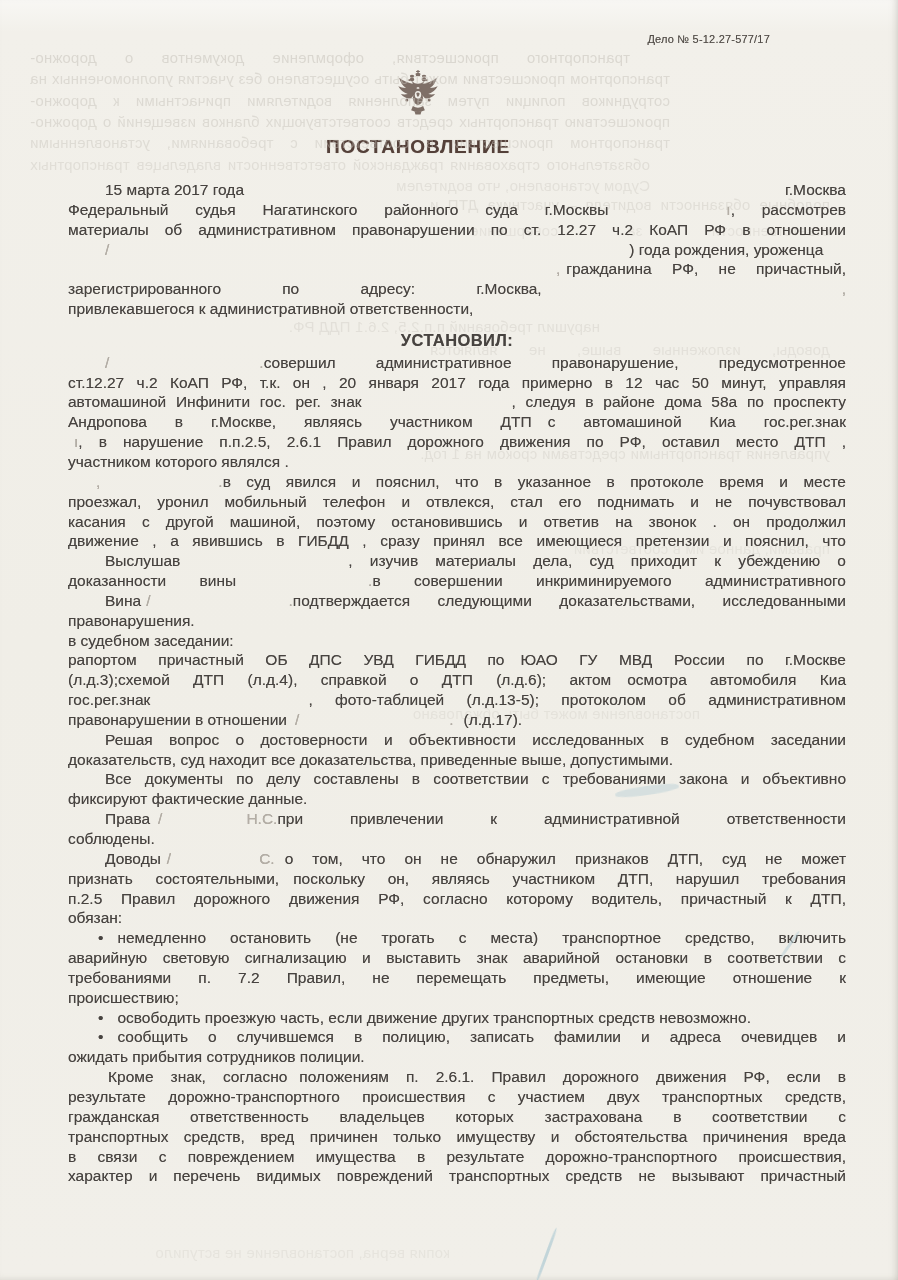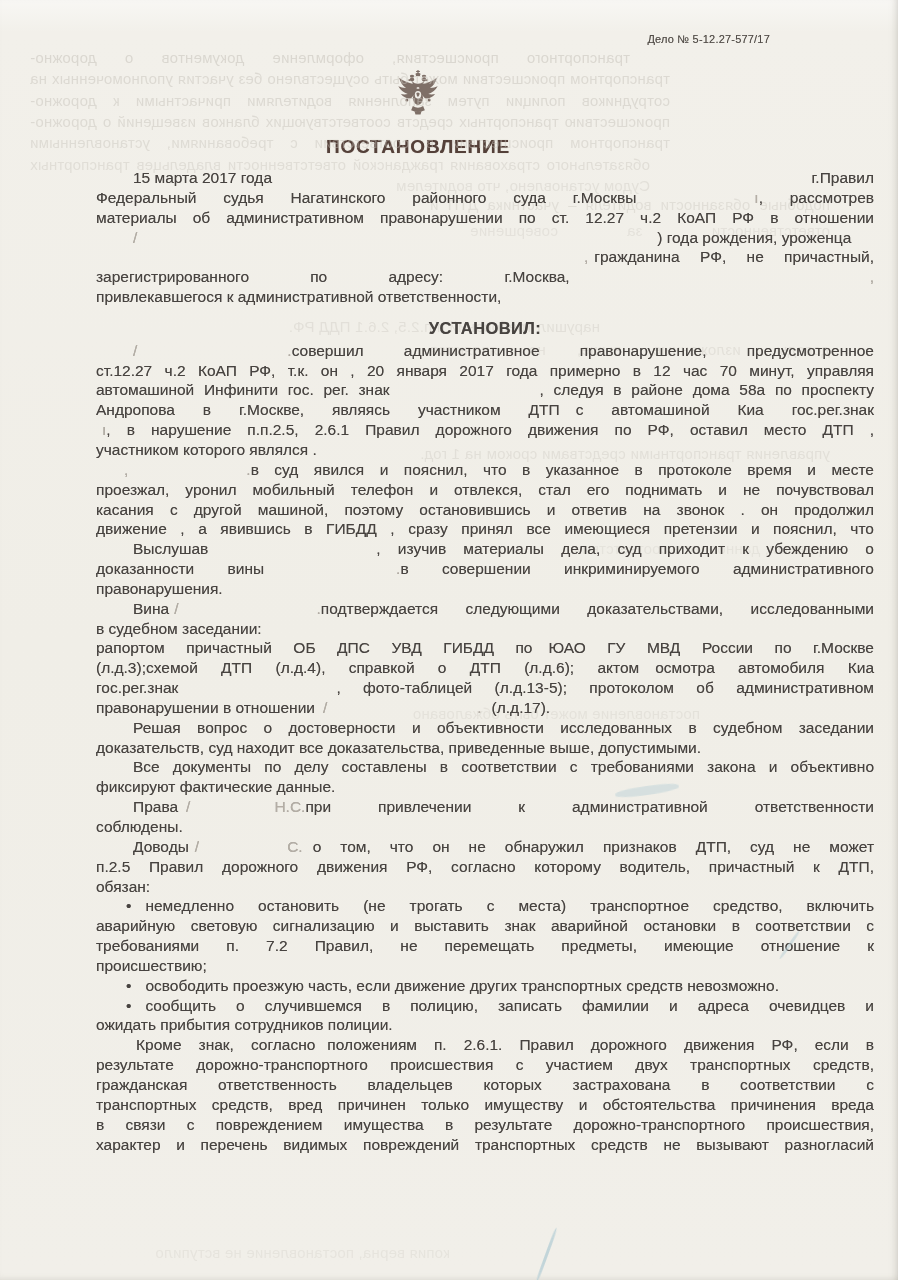--- a/index.html
+++ b/index.html
@@ -28,24 +28,23 @@
     font-size:19px;font-weight:bold;letter-spacing:.8px;color:var(--title_ink);
     text-shadow:0 0 .7px rgba(84,64,57,.55);
   }
   #bleed-layer,#artifact-layer{position:absolute;inset:0;pointer-events:none;}
   .bleed{
     position:absolute;font-size:15px;color:var(--bleed);white-space:nowrap;
     transform:scaleX(-1);filter:blur(.55px);letter-spacing:.2px;
   }
   .bleed.bj{white-space:normal;text-align:justify;text-align-last:justify;height:19px;overflow:hidden;}
   #body-text{
-    position:absolute;left:68px;top:168px;width:778px;
+    position:absolute;left:68px;top:180px;width:778px;
     font-size:15.5px;line-height:19.85px;color:var(--ink);
     text-shadow:0 0 .6px rgba(69,64,58,.55);
-    margin-left:28px;
   }
   .ln{height:19.85px;}
   .ln.j{text-align:justify;text-align-last:justify;}
   .ln.l{text-align:left;white-space:nowrap;}
   .ln.c{text-align:center;text-align-last:center;font-weight:bold;font-size:16.5px;letter-spacing:.4px;margin:12px 0 2px 0;}
   .ln.d{display:flex;justify-content:space-between;padding-left:37px;box-sizing:border-box;}
   .gp{display:inline-block;height:2px;}
   .mk{color:var(--mark);opacity:.8;filter:blur(.3px);}
   .blt{color:var(--ink);}
   .artifact{position:absolute;background:var(--blue);border-radius:50% / 40%;filter:blur(.6px);}
@@ -99,70 +98,71 @@
       <div class="bleed bj" style="top: 341px; left: 430px; width: 400px; opacity: 0.33;">доводы, изложенные выше, не являются состоятельными,</div>
       <div class="bleed bj" style="top: 445px; left: 420px; width: 410px; opacity: 0.35;">управления транспортными средствами сроком на 1 год.</div>
       <div class="bleed" style="top: 540px; left: 560px; width: 270px; opacity: 0.25;">правами, данное им в соответствии</div>
       <div class="bleed" style="top: 705px; left: 300px; width: 400px; opacity: 0.28;">постановление может быть обжаловано</div>
       <div class="bleed" style="top: 1244px; left: 20px; width: 430px; opacity: 0.25;">копия верна, постановление не вступило</div>
     </div>
 
   <div id="body-text">
       <div class="ln d">
         <span class="tx">15 марта 2017 года</span>
-        <span class="tx">г.Правил</span>
+        <span class="tx">г.Москва</span>
       </div>
       <div class="ln j"><span class="tx">Федеральный судья Нагатинского районного суда г.Москвы</span><span class="gp" style="width: 118px;"></span><span class="mk">ı</span><span class="tx">, рассмотрев</span></div>
       <div class="ln j"><span class="tx">материалы об административном правонарушении по ст. 12.27 ч.2 КоАП  РФ в отношении</span></div>
       <div class="ln l"><span class="gp" style="width: 37px;"></span><span class="mk">/</span><span class="gp" style="width: 520px;"></span><span class="tx">) года рождения, уроженца</span></div>
       <div class="ln j"><span class="gp" style="width: 488px;"></span><span class="mk">,</span><span class="gp" style="width: 6px;"></span><span class="tx">гражданина РФ, не причастный,</span></div>
       <div class="ln j"><span class="tx">зарегистрированного по адресу: г.Москва,</span><span class="gp" style="width: 300px;"></span><span class="mk">,</span></div>
       <div class="ln l"><span class="tx">привлекавшегося  к административной ответственности,</span></div>
       <div class="ln c"><span class="tx">УСТАНОВИЛ:</span></div>
       <div class="ln j"><span class="gp" style="width: 37px;"></span><span class="mk">/</span><span class="gp" style="width: 150px;"></span><span class="mk">.</span><span class="tx">совершил административное правонарушение, предусмотренное</span></div>
-      <div class="ln j"><span class="tx">ст.12.27 ч.2  КоАП РФ, т.к. он , 20 января 2017 года примерно в 12 час 70 минут, управляя</span></div>
+      <div class="ln j"><span class="tx">ст.12.27 ч.2  КоАП РФ, т.к. он , 20 января 2017 года примерно в 12 час 50 минут, управляя</span></div>
       <div class="ln j"><span class="tx">автомашиной Инфинити  гос. рег. знак</span><span class="gp" style="width: 150px;"></span><span class="tx">,  следуя в районе дома 58а по проспекту</span></div>
       <div class="ln j"><span class="tx">Андропова в г.Москве, являясь участником ДТП</span><span class="gp" style="width: 16px;"></span><span class="tx">с автомашиной Киа гос.рег.знак</span></div>
       <div class="ln j"><span class="gp" style="width: 6px;"></span><span class="mk">ı</span><span class="tx">, в нарушение п.п.2.5, 2.6.1 Правил дорожного движения по РФ, оставил  место ДТП ,</span></div>
       <div class="ln l"><span class="tx">участником которого являлся .</span></div>
       <div class="ln j"><span class="gp" style="width: 28px;"></span><span class="mk">,</span><span class="gp" style="width: 118px;"></span><span class="mk">.</span><span class="tx">в суд явился и пояснил, что в указанное в протоколе время и месте</span></div>
       <div class="ln j"><span class="tx">проезжал, уронил мобильный телефон и  отвлекся, стал его поднимать и не почувствовал</span></div>
       <div class="ln j"><span class="tx">касания с другой машиной, поэтому остановившись и ответив на звонок . он продолжил</span></div>
       <div class="ln j"><span class="tx">движение , а явившись в ГИБДД , сразу принял все имеющиеся претензии и пояснил, что</span></div>
       <div class="ln j"><span class="gp" style="width: 37px;"></span><span class="tx">Выслушав</span><span class="gp" style="width: 168px;"></span><span class="tx">, изучив материалы дела, суд приходит к убеждению о</span></div>
       <div class="ln j"><span class="tx">доказанности вины</span><span class="gp" style="width: 132px;"></span><span class="mk">.</span><span class="tx">в совершении инкриминируемого административного</span></div>
+      <div class="ln j"><span class="gp" style="width: 37px;"></span><span class="tx">Вина</span><span class="gp" style="width: 5px;"></span><span class="mk">/</span><span class="gp" style="width: 138px;"></span><span class="mk">.</span><span class="tx">подтверждается следующими доказательствами, исследованными</span></div>
       <div class="ln l"><span class="tx">правонарушения.</span></div>
-      <div class="ln j"><span class="gp" style="width: 37px;"></span><span class="tx">Вина</span><span class="gp" style="width: 5px;"></span><span class="mk">/</span><span class="gp" style="width: 138px;"></span><span class="mk">.</span><span class="tx">подтверждается следующими доказательствами, исследованными</span></div>
       <div class="ln l"><span class="tx">в судебном заседании:</span></div>
       <div class="ln j"><span class="tx">рапортом причастный ОБ ДПС УВД ГИБДД по</span><span class="gp" style="width: 16px;"></span><span class="tx">ЮАО ГУ МВД России по г.Москве</span></div>
       <div class="ln j"><span class="tx">(л.д.3);схемой ДТП (л.д.4), справкой о ДТП (л.д.6); актом</span><span class="gp" style="width: 16px;"></span><span class="tx">осмотра автомобиля Киа</span></div>
       <div class="ln j"><span class="tx">гос.рег.знак</span><span class="gp" style="width: 158px;"></span><span class="tx">, фото-таблицей (л.д.13-5); протоколом об административном</span></div>
       <div class="ln l"><span class="tx">правонарушении в отношении</span><span class="gp" style="width: 8px;"></span><span class="mk">/</span><span class="gp" style="width: 150px;"></span><span class="mk">.</span><span class="gp" style="width: 10px;"></span><span class="tx">(л.д.17).</span></div>
       <div class="ln j"><span class="gp" style="width: 37px;"></span><span class="tx">Решая вопрос о достоверности и объективности исследованных в судебном заседании</span></div>
       <div class="ln l"><span class="tx">доказательств, суд находит все доказательства, приведенные выше, допустимыми.</span></div>
       <div class="ln j"><span class="gp" style="width: 37px;"></span><span class="tx">Все документы по делу составлены в соответствии с требованиями закона и объективно</span></div>
       <div class="ln l"><span class="tx">фиксируют фактические данные.</span></div>
       <div class="ln j"><span class="gp" style="width: 37px;"></span><span class="tx">Права</span><span class="gp" style="width: 8px;"></span><span class="mk">/</span><span class="gp" style="width: 84px;"></span><span class="mk">Н.С.</span><span class="tx">при привлечении к административной ответственности</span></div>
       <div class="ln l"><span class="tx">соблюдены.</span></div>
       <div class="ln j"><span class="gp" style="width: 37px;"></span><span class="tx">Доводы</span><span class="gp" style="width: 6px;"></span><span class="mk">/</span><span class="gp" style="width: 88px;"></span><span class="mk">С.</span><span class="gp" style="width: 10px;"></span><span class="tx">о том, что он не обнаружил признаков ДТП, суд не может</span></div>
+      <div class="ln j"><span class="tx">признать состоятельными,</span><span class="gp" style="width: 14px;"></span><span class="tx">поскольку он, являясь участником ДТП, нарушил требования</span></div>
       <div class="ln j"><span class="tx">п.2.5 Правил дорожного движения РФ, согласно которому водитель, причастный к ДТП,</span></div>
       <div class="ln l"><span class="tx">обязан:</span></div>
       <div class="ln j"><span class="gp" style="width: 30px;"></span><span class="blt">•</span><span class="gp" style="width: 14px;"></span><span class="tx">немедленно остановить (не трогать с места) транспортное средство, включить</span></div>
       <div class="ln j"><span class="tx">аварийную световую сигнализацию и выставить знак аварийной остановки в соответствии с</span></div>
       <div class="ln j"><span class="tx">требованиями п. 7.2 Правил, не перемещать предметы, имеющие отношение к</span></div>
       <div class="ln l"><span class="tx">происшествию;</span></div>
       <div class="ln l"><span class="gp" style="width: 30px;"></span><span class="blt">•</span><span class="gp" style="width: 14px;"></span><span class="tx">освободить проезжую часть, если движение других транспортных средств невозможно.</span></div>
       <div class="ln j"><span class="gp" style="width: 30px;"></span><span class="blt">•</span><span class="gp" style="width: 14px;"></span><span class="tx">сообщить о случившемся в полицию, записать фамилии и адреса очевидцев и</span></div>
       <div class="ln l"><span class="tx">ожидать прибытия сотрудников полиции.</span></div>
       <div class="ln j"><span class="gp" style="width: 40px;"></span><span class="tx">Кроме знак, согласно</span><span class="gp" style="width: 12px;"></span><span class="tx">положениям п. 2.6.1. Правил дорожного движения РФ, если в</span></div>
       <div class="ln j"><span class="tx">результате дорожно-транспортного происшествия с участием двух транспортных средств,</span></div>
       <div class="ln j"><span class="tx">гражданская ответственность владельцев которых застрахована в соответствии с</span></div>
       <div class="ln j"><span class="tx">транспортных средств, вред причинен только имуществу и обстоятельства причинения вреда</span></div>
       <div class="ln j"><span class="tx">в связи с повреждением имущества в результате дорожно-транспортного происшествия,</span></div>
-      <div class="ln j"><span class="tx">характер и перечень видимых повреждений транспортных средств не вызывают разногласий</span></div>
+      <div class="ln j"><span class="tx">характер и перечень видимых повреждений транспортных средств не вызывают причастный</span></div>
     </div>
 
   <div id="artifact-layer">
       <div class="artifact" style="left: 545px; top: 1226px; width: 3px; height: 58px; transform: rotate(20deg); opacity: 0.8;"></div>
       <div class="artifact" style="left: 615px; top: 786px; width: 64px; height: 9px; transform: rotate(-8deg); opacity: 0.45;"></div>
       <div class="artifact" style="left: 788px; top: 928px; width: 3px; height: 34px; transform: rotate(35deg); opacity: 0.55;"></div>
     </div>
 
 </div>
 

